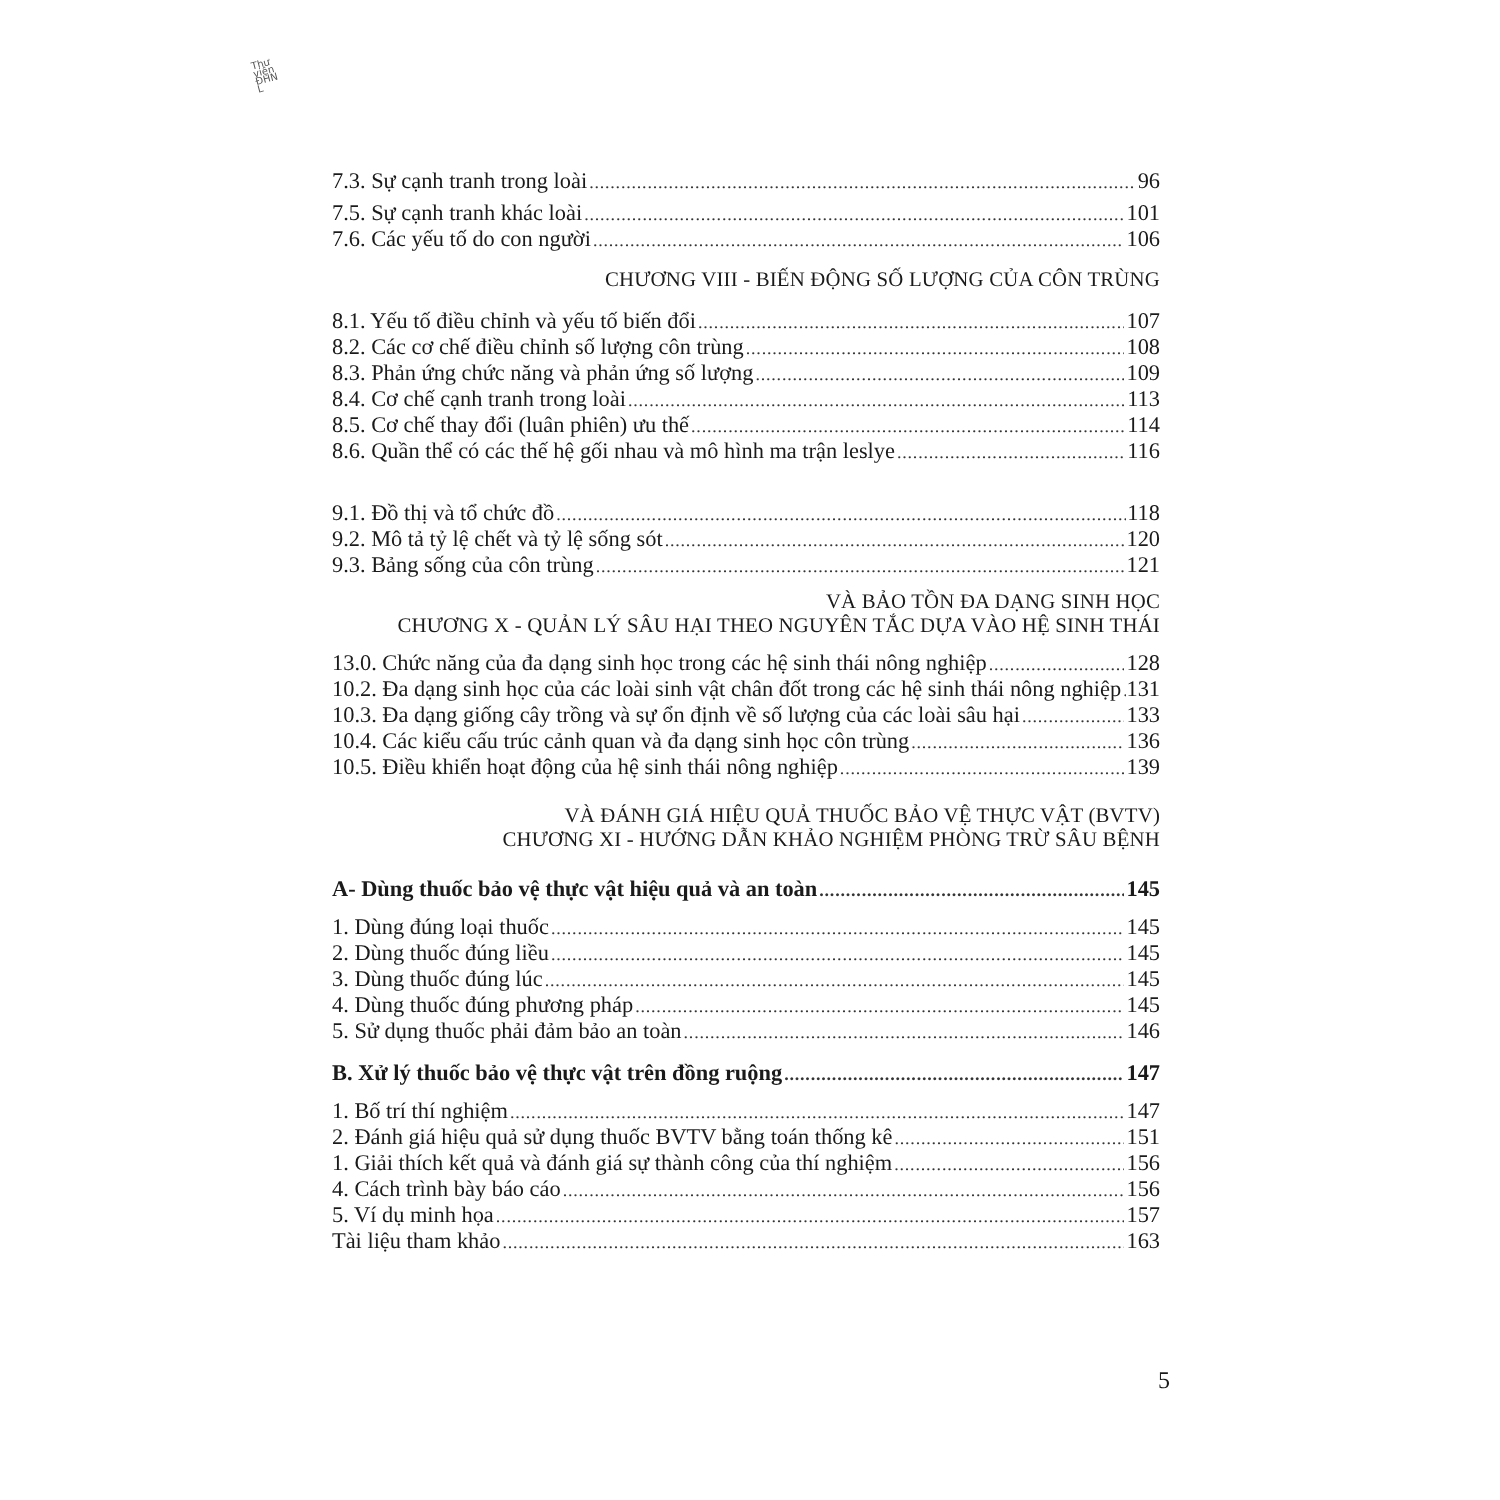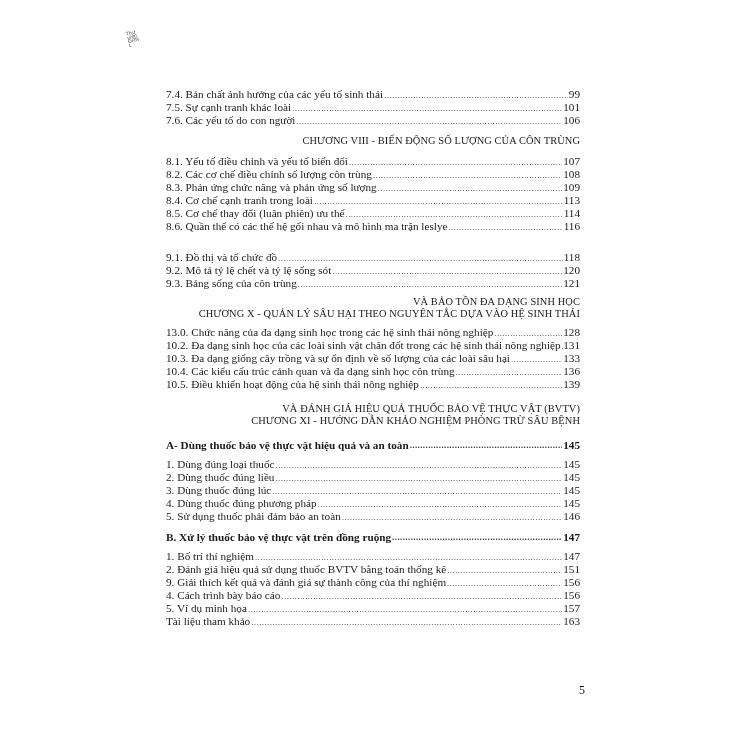--- a/index.html
+++ b/index.html
@@ -36,26 +36,26 @@
   }
 </style>
 </head>
 <body>
 
 <div class="stamp">Thư viện ĐHNL</div>
 
 <div class="toc">
 
   <div>
+    <div class="row">
+        <span class="label">7.3. Sự cạnh tranh trong loài</span>
+        <span class="dots"></span>
+        <span class="page">96</span>
+      </div>
     <div class="gap-s" style="height:3px"></div>
-    <div class="row">
-        <span class="label">7.4. Bản chất ảnh hưởng của các yếu tố sinh thái</span>
-        <span class="dots"></span>
-        <span class="page">99</span>
-      </div>
     <div class="row">
         <span class="label">7.5. Sự cạnh tranh khác loài</span>
         <span class="dots"></span>
         <span class="page">101</span>
       </div>
     <div class="row">
         <span class="label">7.6. Các yếu tố do con người</span>
         <span class="dots"></span>
         <span class="page">106</span>
       </div>
@@ -212,21 +212,21 @@
         <span class="label">1. Bố trí thí nghiệm</span>
         <span class="dots"></span>
         <span class="page">147</span>
       </div>
     <div class="row">
         <span class="label">2. Đánh giá hiệu quả sử dụng thuốc BVTV bằng toán thống kê</span>
         <span class="dots"></span>
         <span class="page">151</span>
       </div>
     <div class="row">
-        <span class="label">9. Giải thích kết quả và đánh giá sự thành công của thí nghiệm</span>
+        <span class="label">1. Giải thích kết quả và đánh giá sự thành công của thí nghiệm</span>
         <span class="dots"></span>
         <span class="page">156</span>
       </div>
     <div class="row">
         <span class="label">4. Cách trình bày báo cáo</span>
         <span class="dots"></span>
         <span class="page">156</span>
       </div>
     <div class="row">
         <span class="label">5. Ví dụ minh họa</span>

